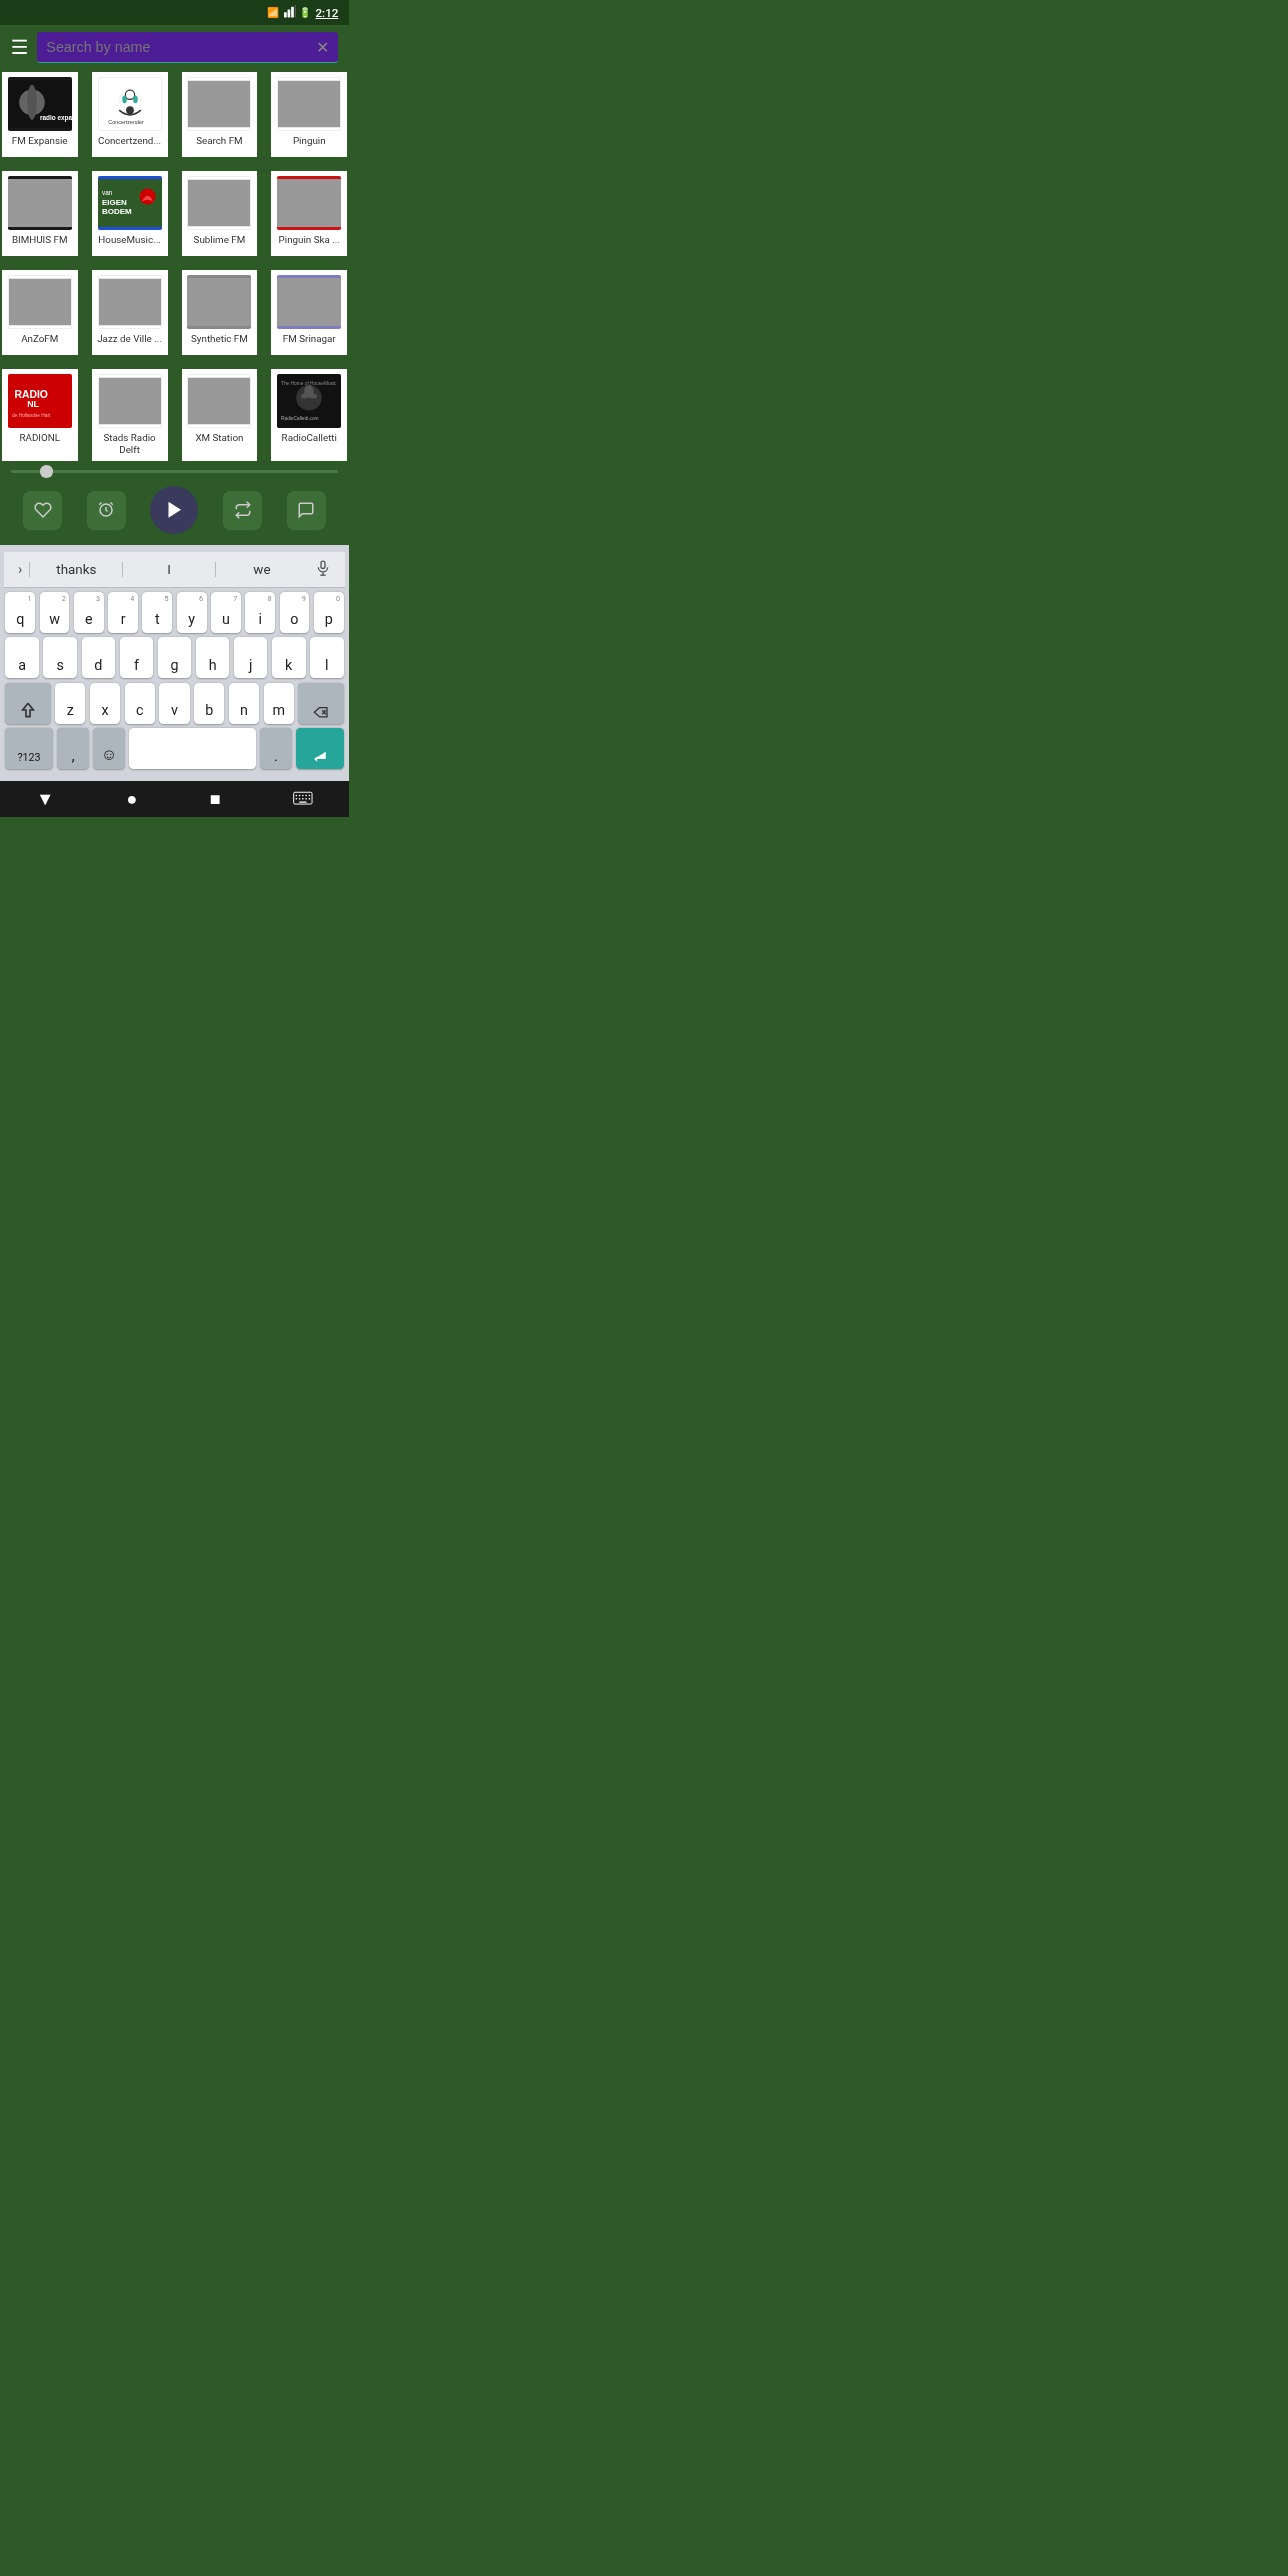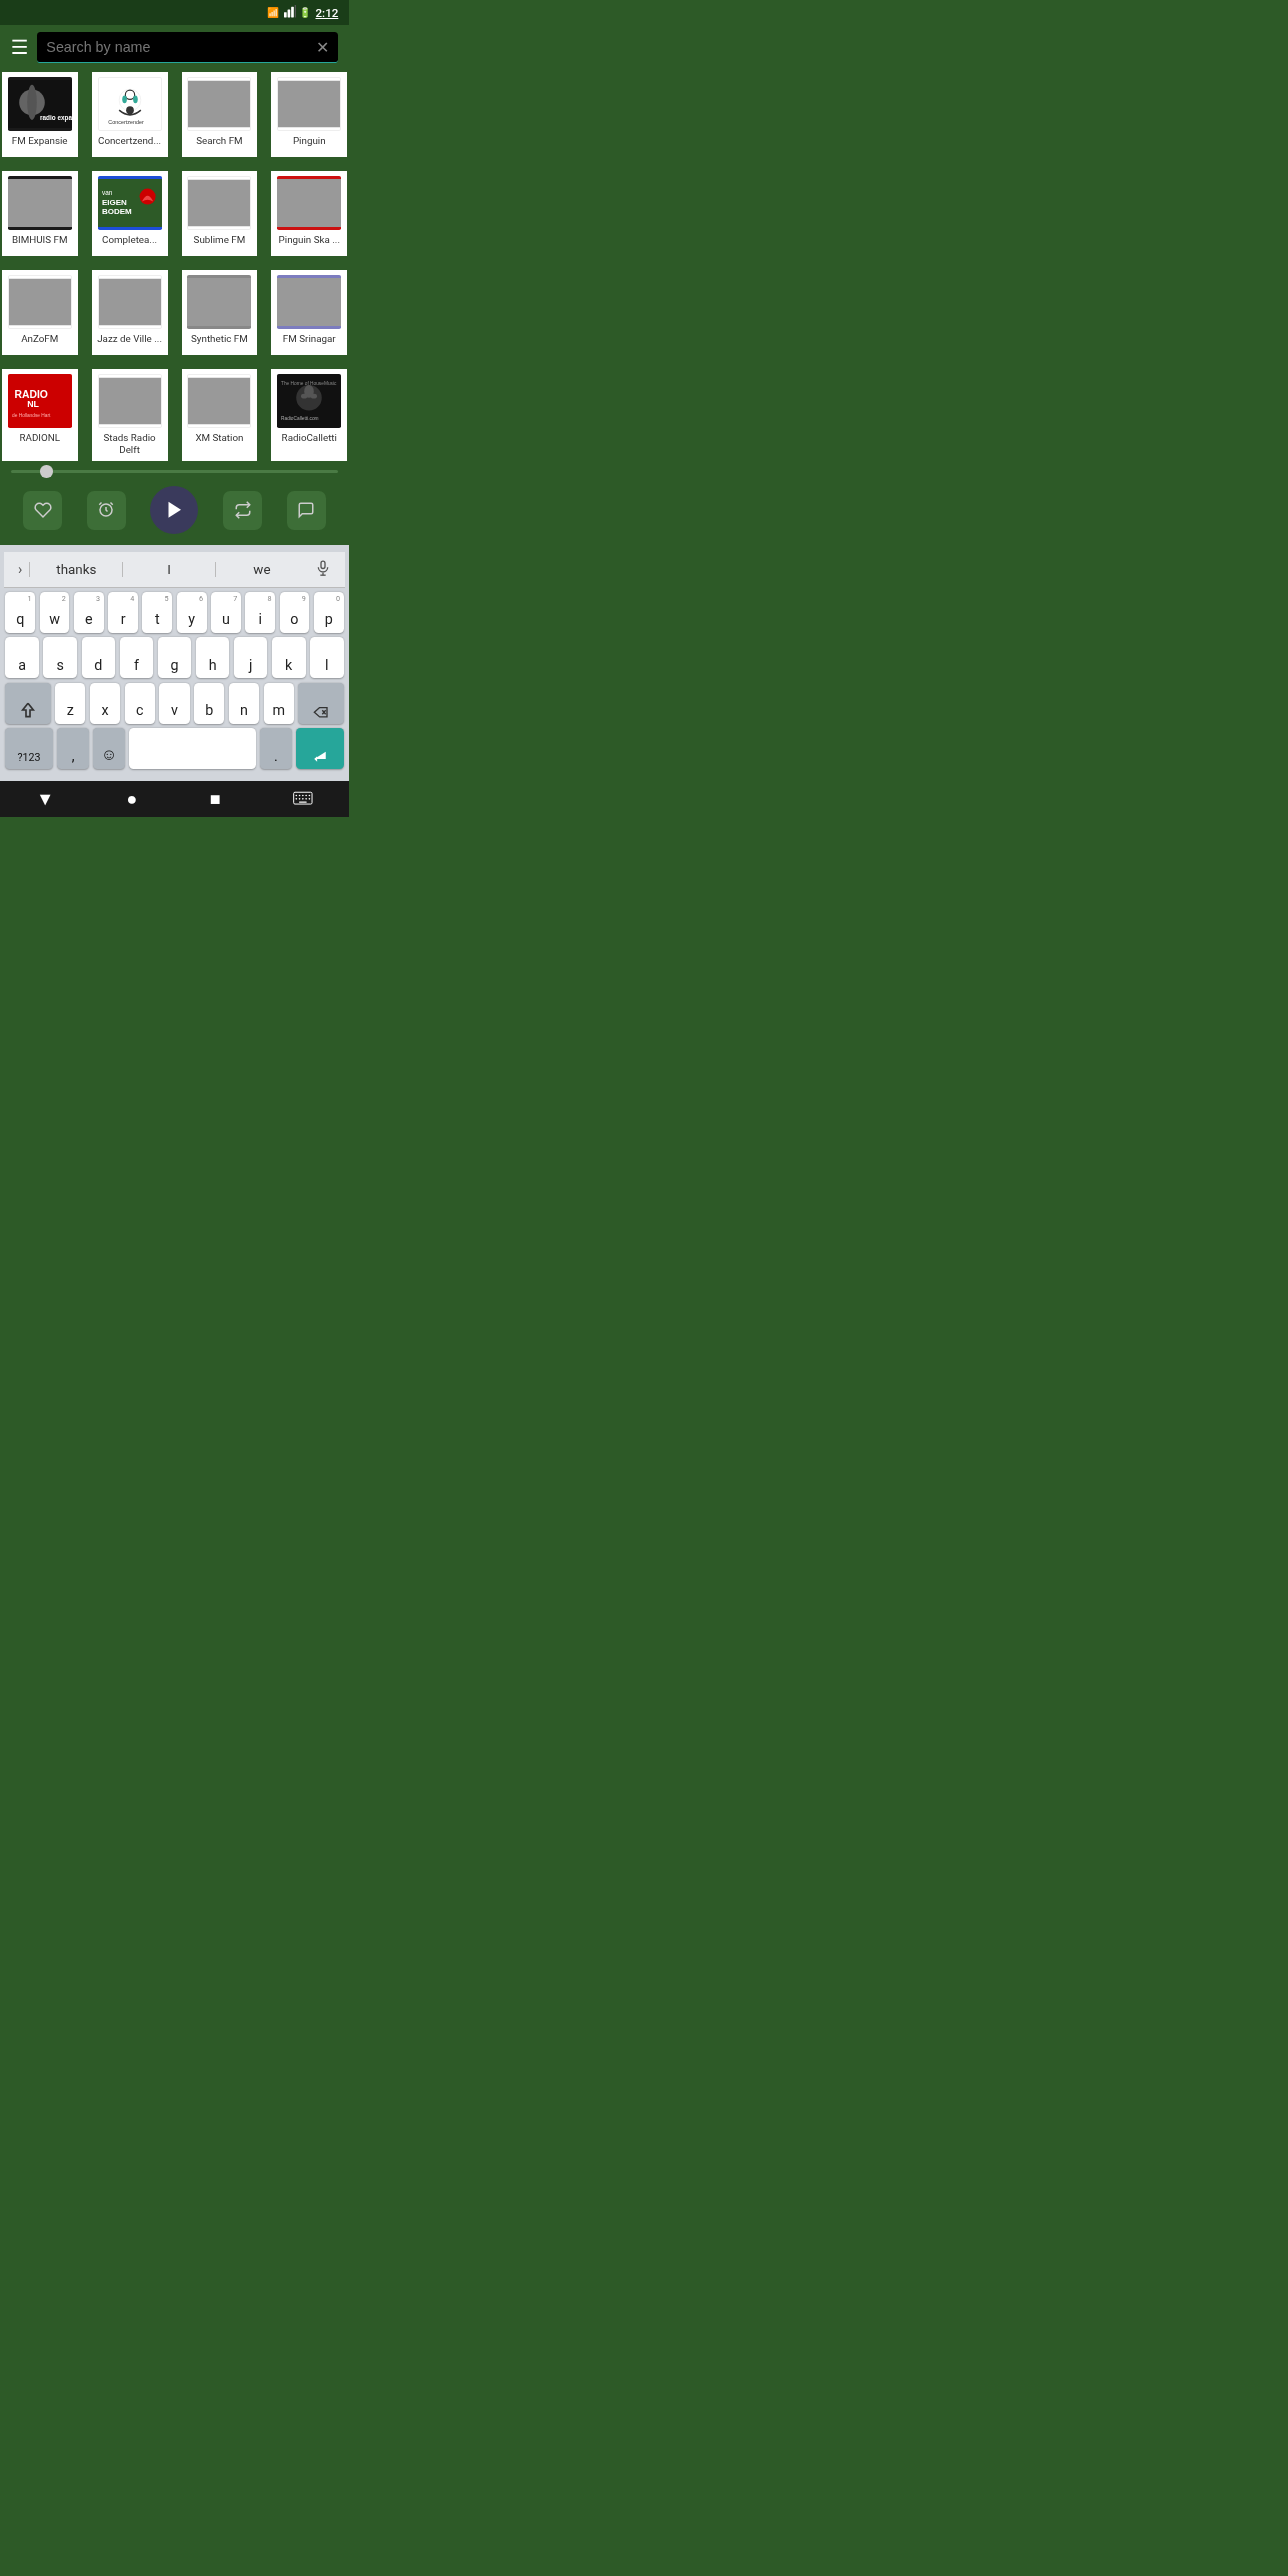--- a/index.html
+++ b/index.html
@@ -47,21 +47,21 @@
       gap: 9px;
     }
     .menu-icon {
       color: white;
       font-size: 19.7px;
       cursor: pointer;
       flex-shrink: 0;
     }
     .search-container {
       flex: 1;
-      background: #000000;
+      background: #4c1d95;
       border-radius: 3.6px;
       display: flex;
       align-items: center;
       padding: 5.4px 9px;
       border-bottom: 1.8px solid #26a69a;
       gap: 15px;
     }
     .search-input {
       flex: 1;
       border: none;
@@ -390,21 +390,21 @@
       <div class="radio-logo logo-completea">
         <svg viewBox="0 0 80 60" xmlns="http://www.w3.org/2000/svg">
     <rect width="80" height="60" fill="#2d5a27"></rect>
     <text x="5" y="20" font-size="8" fill="white" font-family="Arial">van</text>
     <text x="5" y="32" font-size="10" font-weight="bold" fill="white" font-family="Arial">EIGEN</text>
     <text x="5" y="44" font-size="10" font-weight="bold" fill="white" font-family="Arial">BODEM</text>
     <circle cx="62" cy="22" r="10" fill="#c00"></circle>
     <path d="M55 28 Q62 14 69 28 Q62 24 55 28" fill="#e44"></path>
   </svg>
       </div>
-      <div class="radio-name">Completea...</div>
+      <div class="radio-name">HouseMusic...</div>
     </div>
     <div class="radio-card">
       <div class="radio-logo logo-sublime">
         <svg viewBox="0 0 80 60">
           <rect width="80" height="60" fill="#999"></rect>
         </svg>
       </div>
       <div class="radio-name">Sublime FM</div>
     </div>
     <div class="radio-card">

